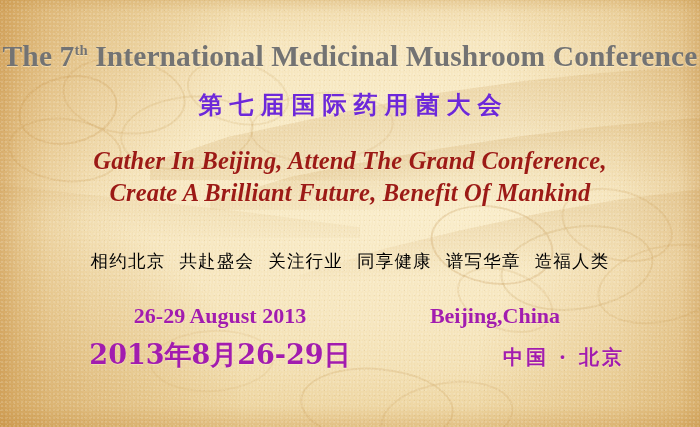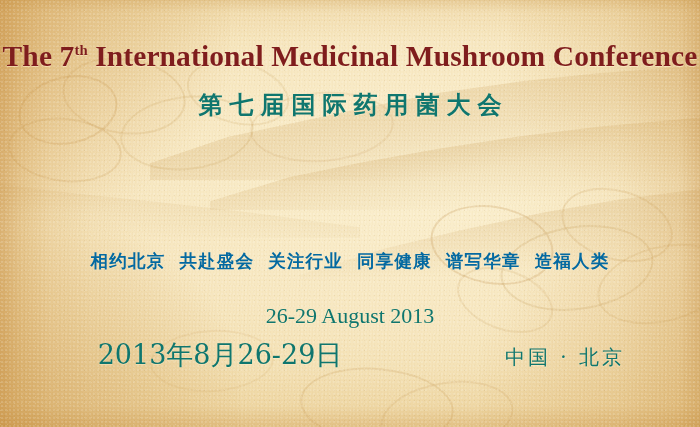--- a/index.html
+++ b/index.html
@@ -153,80 +153,80 @@
     text-align: center;
     color: #9c1a16;
   }
 
   .title-en {
     position: absolute;
     left: 0; right: 0; top: 40px;
     font-size: 29.5px;
     font-weight: bold;
     letter-spacing: 0.1px;
-    color: #7f1d1d;
+    color: #737373;
     text-shadow: 0 1px 0 rgba(255,240,205,0.55);
     white-space: nowrap;
   }
   .title-en sup {
     font-size: 0.50em;
     vertical-align: super;
     line-height: 0;
     font-weight: bold;
   }
 
   .title-cn {
     position: absolute;
     left: 0; right: 0; top: 89px;
     font-size: 24px;
     font-weight: bold;
     letter-spacing: 7px;
     text-indent: 7px;
-    color: #0f766e;
+    color: #6d28d9;
     font-family: "DejaVu Serif", "Liberation Serif", serif;
     text-shadow: 0 1px 0 rgba(255,240,205,0.5);
   }
 
   .slogan-en {
     position: absolute;
     left: 0; right: 0; top: 145px;
     font-style: italic;
     font-weight: bold;
     font-size: 24.5px;
     line-height: 32px;
     color: #9c1a16;
     text-shadow: 0 1px 0 rgba(255,240,205,0.45);
   }
   .slogan-en .ln { display: block; white-space: nowrap; letter-spacing: 0.2px; }
 
   .slogan-cn {
     position: absolute;
     left: 0; right: 0; top: 249px;
     font-size: 17.5px;
-    font-weight: bold;
-    color: #0369a1;
+    font-weight: normal;
+    color: #000000;
     font-family: "DejaVu Serif", "Liberation Serif", serif;
     letter-spacing: 1.2px;
     text-shadow: 0 1px 0 rgba(255,240,205,0.45);
   }
   .slogan-cn .grp { display: inline-block; margin: 0 7px; }
 
   .info {
     position: absolute;
     left: 0; right: 0; top: 303px;
   }
   .info-row {
     display: flex;
     justify-content: center;
     align-items: baseline;
   }
   .info-row.r1 { margin-bottom: 8px; }
   .info-cell {
-    font-weight: normal;
-    color: #0f766e;
+    font-weight: bold;
+    color: #a21caf;
     text-shadow: 0 1px 0 rgba(255,240,205,0.45);
     white-space: nowrap;
   }
   .date-en  { font-size: 22px; width: 290px; text-align: center; }
   .place-en { font-size: 22px; width: 260px; text-align: center; }
   .date-cn  { font-size: 27px; width: 290px; text-align: center; font-family: "DejaVu Serif","Liberation Serif",serif; }
   .place-cn { font-size: 20px; width: 260px; text-align: right; font-family: "DejaVu Serif","Liberation Serif",serif; letter-spacing: 3px; }
 </style>
 </head>
 <body>
@@ -265,29 +265,32 @@
 
   <div class="content">
 
     <div class="title-en">
       <span>The 7</span><sup>th</sup><span> International Medicinal Mushroom Conference</span>
     </div>
 
     <div class="title-cn">第七届国际药用菌大会</div>
 
     <div class="slogan-en">
+      <span class="ln">Gather In Beijing, Attend The Grand Conference,</span>
+      <span class="ln">Create A Brilliant Future, Benefit Of Mankind</span>
     </div>
 
     <div class="slogan-cn">
       <span class="grp">相约北京</span><span class="grp">共赴盛会</span><span class="grp">关注行业</span><span class="grp">同享健康</span><span class="grp">谱写华章</span><span class="grp">造福人类</span>
     </div>
 
     <div class="info">
       <div class="info-row r1">
         <div class="info-cell date-en">26-29 August 2013</div>
+        <div class="info-cell place-en">Beijing,China</div>
       </div>
       <div class="info-row r2">
         <div class="info-cell date-cn">2013年8月26-29日</div>
         <div class="info-cell place-cn">中国 · 北京</div>
       </div>
     </div>
 
   </div>
 </div>
 

